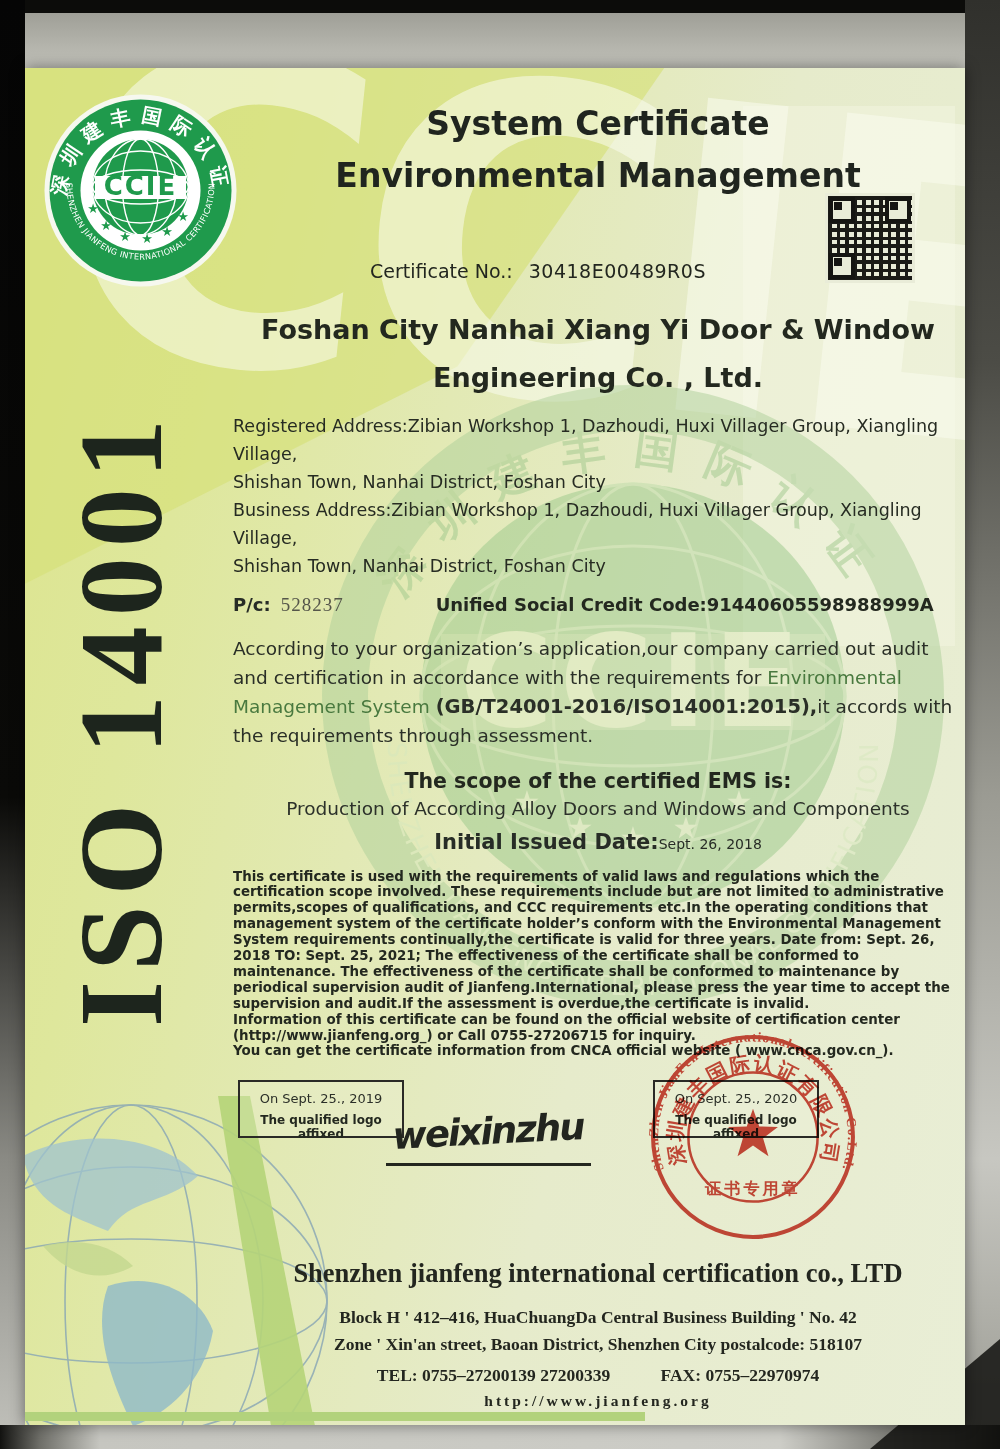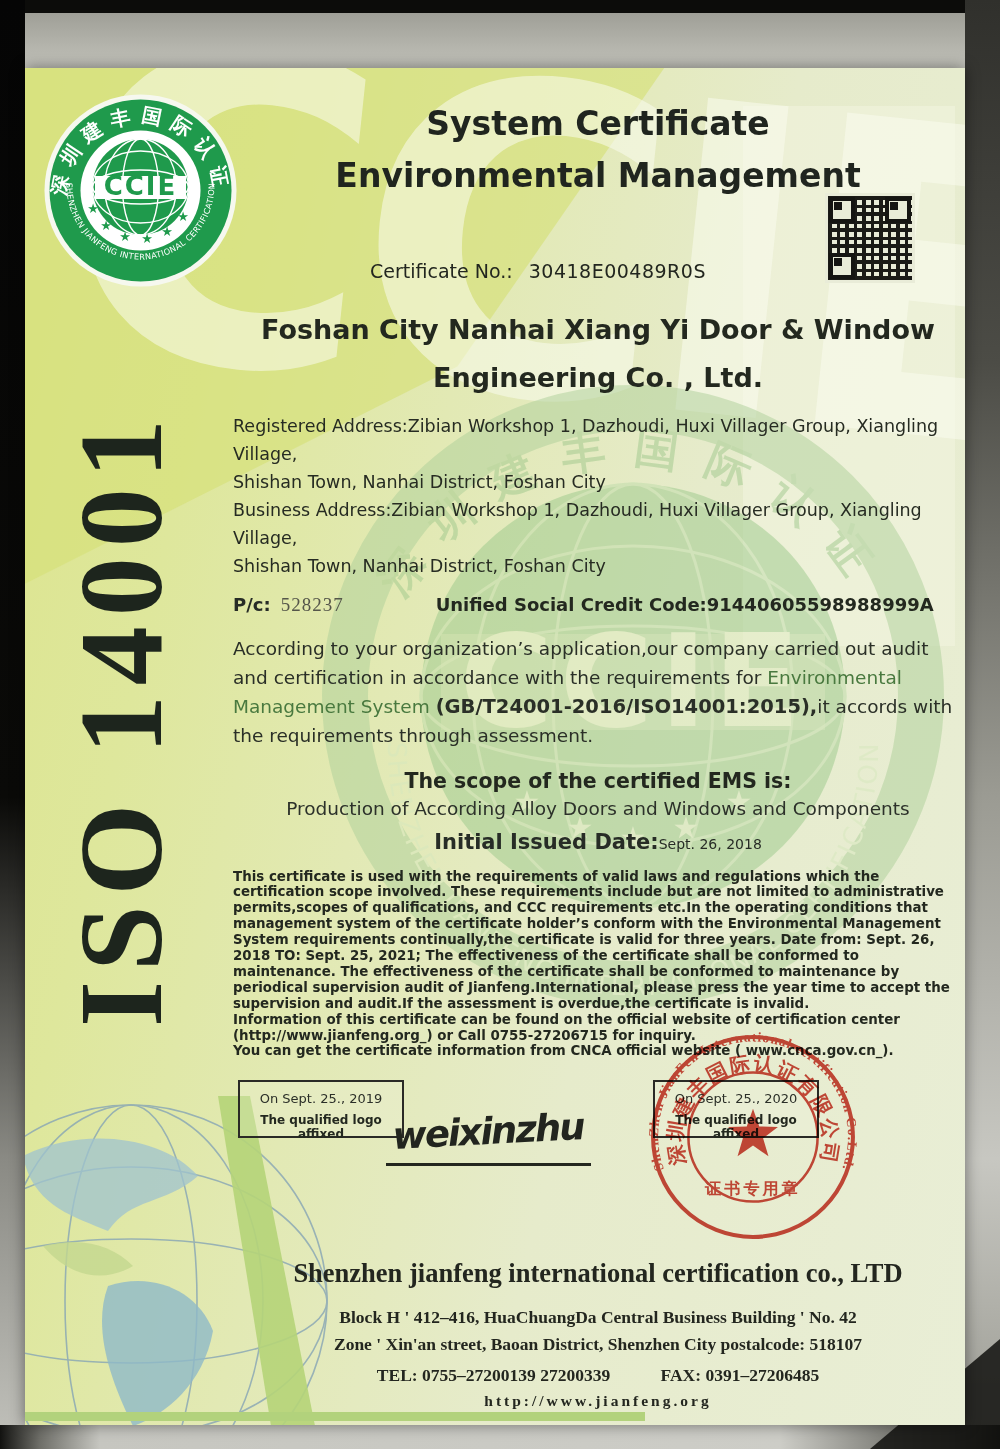--- a/index.html
+++ b/index.html
@@ -286,18 +286,18 @@
   </svg>
 
   <div class="footer">
     <div class="co">Shenzhen jianfeng international certification co., LTD</div>
     <div class="addr">
       <div>Block H ' 412–416, HuaChuangDa Central Business Building '  No. 42</div>
       <div>Zone '  Xin'an street, Baoan District, Shenzhen City  postalcode:  518107</div>
     </div>
     <div class="telrow">
       <span>TEL: 0755–27200139  27200339</span>
-      <span class="fax">FAX: 0391–27206485</span>
+      <span class="fax">FAX: 0755–22970974</span>
     </div>
     <div class="url">http://www.jianfeng.org</div>
   </div>
 
 </div>
 
 </body></html>

